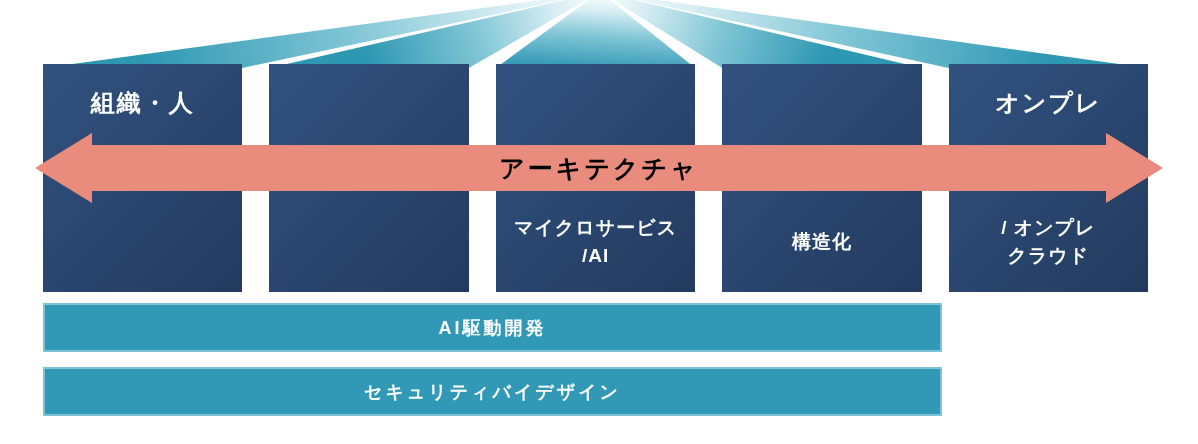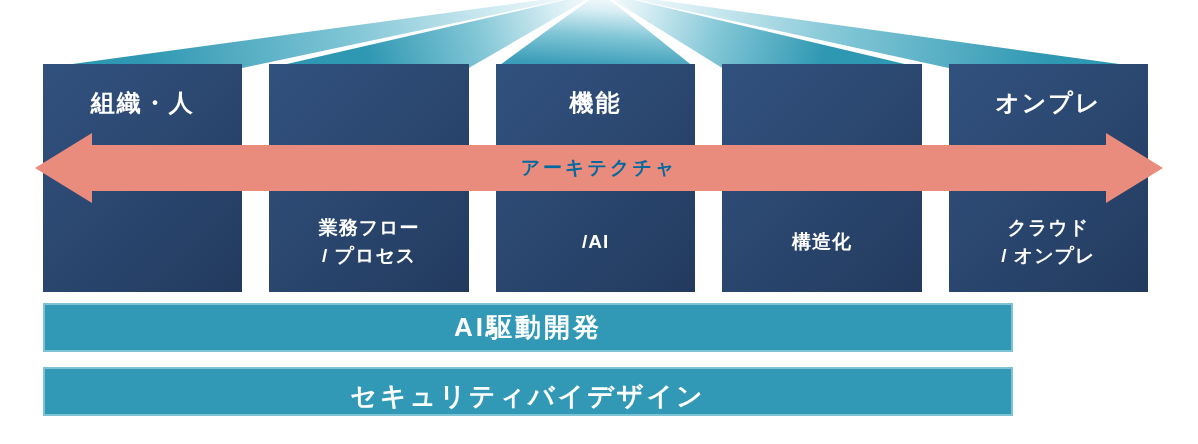--- a/index.html
+++ b/index.html
@@ -58,37 +58,37 @@
     position: absolute;
     top: 130px; left: 0;
     width: 1198px; height: 76px;
     z-index: 3;
     display: block;
   }
   .arrow-label {
     position: absolute;
     top: 142px; left: 0; right: 0; height: 52px;
     display: flex; align-items: center; justify-content: center;
-    color: #0369a1; font-size: 19px; font-weight: bold; letter-spacing: 3px;
+    color: #000000; font-size: 25px; font-weight: bold; letter-spacing: 3px;
     z-index: 4;
     white-space: nowrap;
   }
   
   .bar {
     position: absolute;
-    left: 43px; width: 970px; height: 49px;
+    left: 43px; width: 899px; height: 49px;
     background: #3199b5;
     border: 2px solid rgba(190, 228, 238, 0.55);
     display: flex; align-items: center; justify-content: center;
-    color: #ffffff; font-size: 26px; font-weight: bold; letter-spacing: 3px;
+    color: #ffffff; font-size: 18px; font-weight: bold; letter-spacing: 3px;
     z-index: 2;
     white-space: nowrap;
   }
   .bar-1 { top: 303px; }
-  .bar-2 { top: 367px; align-items: flex-end; }
+  .bar-2 { top: 367px; }
 </style>
 </head>
 <body>
 
 <div class="canvas">
 
   <svg class="rays" viewBox="0 0 1198 80" preserveAspectRatio="none">
     <defs>
       <linearGradient id="g1" gradientUnits="userSpaceOnUse" x1="600" y1="-8" x2="142.7" y2="66">
         <stop offset="0" stop-color="#ffffff"></stop>
@@ -128,44 +128,40 @@
     <polygon points="600,-8 948.6,68 1148,68" fill="url(#g5)"></polygon>
   </svg>
 
   <div class="columns">
 
     <div class="column">
       <div class="col-header">組織・人</div>
     </div>
 
     <div class="column">
-      <div class="col-sub">
-        <span class="sub-line">業務フロー</span>
-        <span class="sub-line">/ プロセス</span>
-      </div>
     </div>
 
     <div class="column">
-      <div class="col-header">機能</div>
       <div class="col-sub">
+        <span class="sub-line">マイクロサービス</span>
         <span class="sub-line">/AI</span>
       </div>
     </div>
 
     <div class="column">
       <div class="col-sub">
         <span class="sub-line">構造化</span>
       </div>
     </div>
 
     <div class="column">
       <div class="col-header">オンプレ</div>
       <div class="col-sub">
+        <span class="sub-line">/ オンプレ</span>
         <span class="sub-line">クラウド</span>
-        <span class="sub-line">/ オンプレ</span>
       </div>
     </div>
 
   </div>
 
   <svg class="arrow-layer" viewBox="0 0 1198 76" preserveAspectRatio="none">
     <polygon points="35,38 92,3 92,15 1106,15 1106,3 1163,38 1106,73 1106,61 92,61 92,73" fill="#e98c7d"></polygon>
   </svg>
   <div class="arrow-label">アーキテクチャ</div>
 

